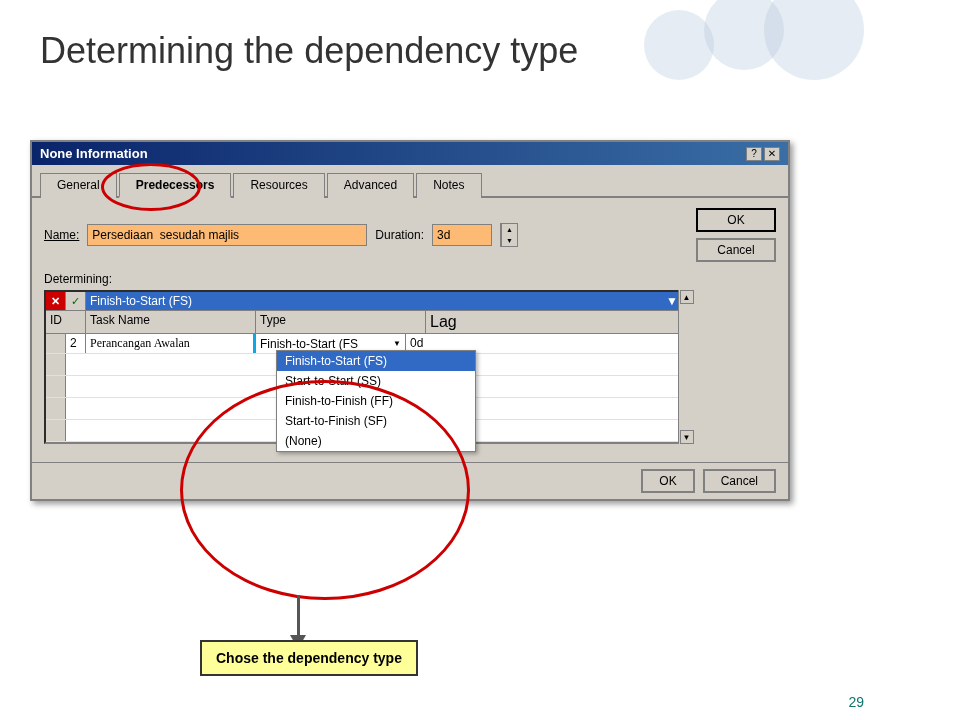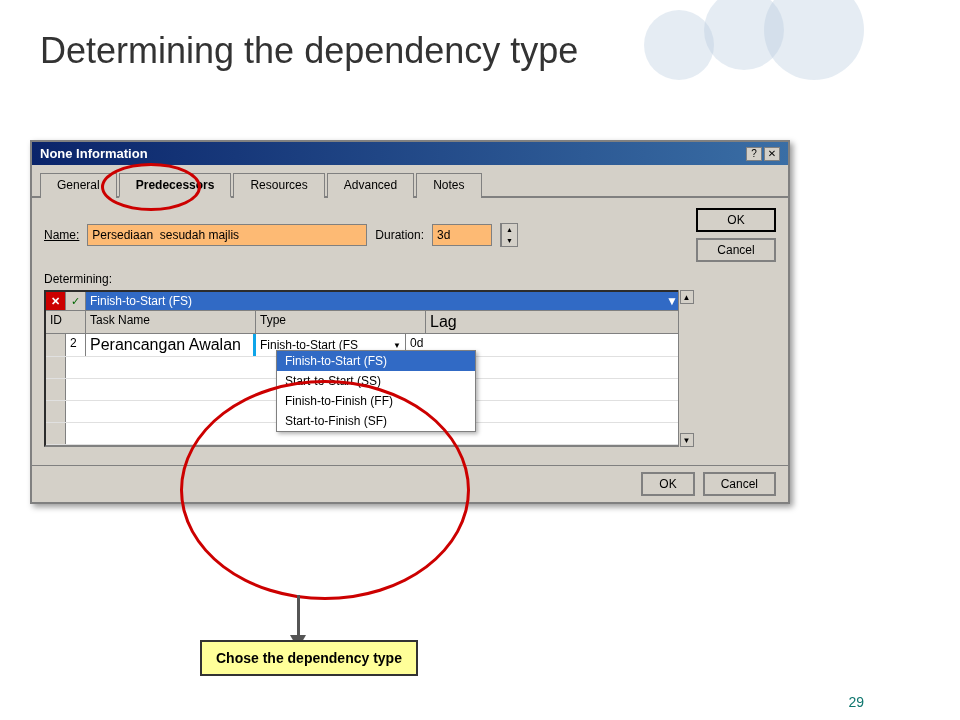--- a/index.html
+++ b/index.html
@@ -466,21 +466,21 @@
             <div style="width:50px;padding:2px 4px;font-size:16px;">
               <span>Lag</span>
             </div>
           </div>
 
           <div class="grid-row">
             <div style="width:20px;background:#d4d0c8;border-right:1px solid #808080;"></div>
             <div style="width:20px;border-right:1px solid #808080;font-size:12px;padding:2px 4px;">
               <span>2</span>
             </div>
-            <div style="width:170px;border-right:3px solid #0ea5e9;font-size:16px;padding:2px 4px;overflow:hidden;">
+            <div style="width:170px;border-right:3px solid #0ea5e9;font-size:12px;padding:2px 4px;overflow:hidden;font-family:Liberation Serif, serif;">
               <span>Perancangan Awalan</span>
             </div>
             <div style="width:150px;border-right:1px solid #808080;font-size:12px;padding:2px 4px;" class="type-cell">
               <span>Finish-to-Start (FS</span>
               <span class="dropdown-arrow">▼</span>
             </div>
             <div style="width:50px;font-size:12px;padding:2px 4px;">
               <span>0d</span>
             </div>
           </div>
@@ -496,20 +496,21 @@
           </div>
           <div class="grid-row" style="height:22px;">
             <div style="width:20px;background:#d4d0c8;border-right:1px solid #808080;"></div>
           </div>
 
           <div class="dropdown-popup">
             <div class="dropdown-item selected">Finish-to-Start (FS)</div>
             <div class="dropdown-item">Start-to-Start (SS)</div>
             <div class="dropdown-item">Finish-to-Finish (FF)</div>
             <div class="dropdown-item">Start-to-Finish (SF)</div>
+            <div class="dropdown-item">(None)</div>
           </div>
 
         </div>
 
         <div class="scrollbar">
           <div class="scroll-btn">▲</div>
           <div class="scroll-track"></div>
           <div class="scroll-btn">▼</div>
         </div>
       </div>

